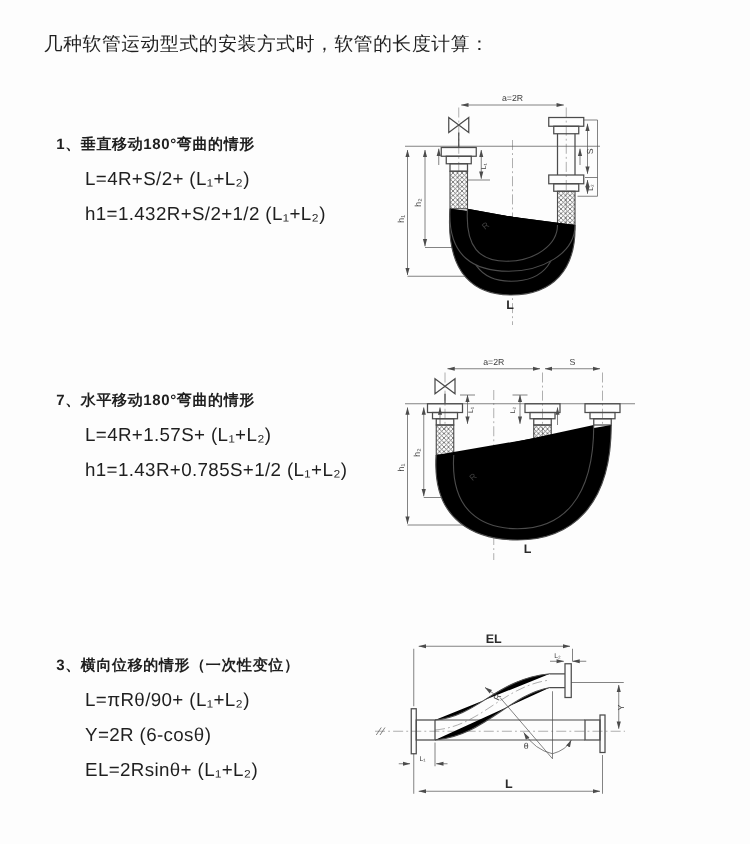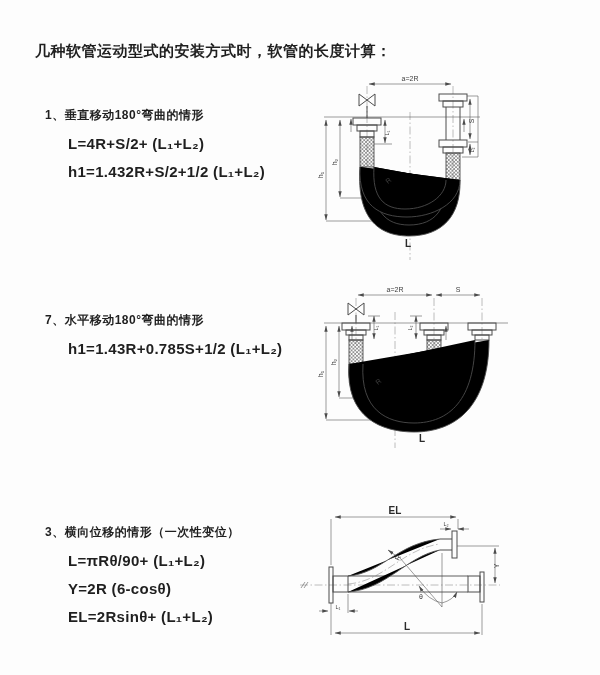--- a/index.html
+++ b/index.html
@@ -1,27 +1,27 @@
 <!DOCTYPE html>
 <html><head>
 <meta charset="utf-8">
 <style>
   html,body{margin:0;padding:0;}
   body{
     width:600px;height:675px;position:relative;background:#fdfdfd;
     font-family:"Liberation Sans","DejaVu Sans",sans-serif;color:#1f1f1f;overflow:hidden;
   }
   .title{
-    position:absolute;left:35px;top:42px;font-size:15px;font-weight:bold;
+    position:absolute;left:35px;top:26px;font-size:15px;font-weight:normal;
     letter-spacing:.5px;white-space:nowrap;
   }
   .text-block{position:absolute;left:45px;}
   .sec-heading{font-size:12px;font-weight:bold;letter-spacing:.5px;white-space:nowrap;}
   .formula{
-    font-size:15px;font-weight:bold;letter-spacing:.3px;margin-top:11px;
+    font-size:15px;font-weight:normal;letter-spacing:.3px;margin-top:11px;
     padding-left:23px;white-space:nowrap;
   }
   svg.diagram{position:absolute;}
   .draw{stroke:#4c4c4c;stroke-width:1;fill:none;}
   .thin{stroke:#5a5a5a;stroke-width:.6;fill:none;}
   .cl{stroke:#8a8a8a;stroke-width:.55;fill:none;stroke-dasharray:8 2.5 1.5 2.5;}
   .hose{stroke:#4c4c4c;stroke-width:.9;}
   text.dim{fill:#3d3d3d;font-size:7px;font-family:"Liberation Sans","DejaVu Sans",sans-serif;}
   text.big{fill:#2b2b2b;font-size:10px;font-weight:bold;}
   text.sm{font-size:5.5px;}
@@ -32,20 +32,21 @@
 <div class="title">几种软管运动型式的安装方式时，软管的长度计算：</div>
 
 <div class="text-block" style="top:107px">
   <div class="sec-heading">1、垂直移动180°弯曲的情形</div>
   <div class="formula">L=4R+S/2+ (L₁+L₂)</div>
   <div class="formula">h1=1.432R+S/2+1/2 (L₁+L₂)</div>
 </div>
 
 <div class="text-block" style="top:312px">
   <div class="sec-heading">7、水平移动180°弯曲的情形</div>
+  <div class="formula">L=4R+1.57S+ (L₁+L₂)</div>
   <div class="formula">h1=1.43R+0.785S+1/2 (L₁+L₂)</div>
 </div>
 
 <div class="text-block" style="top:524px">
   <div class="sec-heading">3、横向位移的情形（一次性变位）</div>
   <div class="formula">L=πRθ/90+ (L₁+L₂)</div>
   <div class="formula">Y=2R (6-cosθ)</div>
   <div class="formula">EL=2Rsinθ+ (L₁+L₂)</div>
 </div>
 

